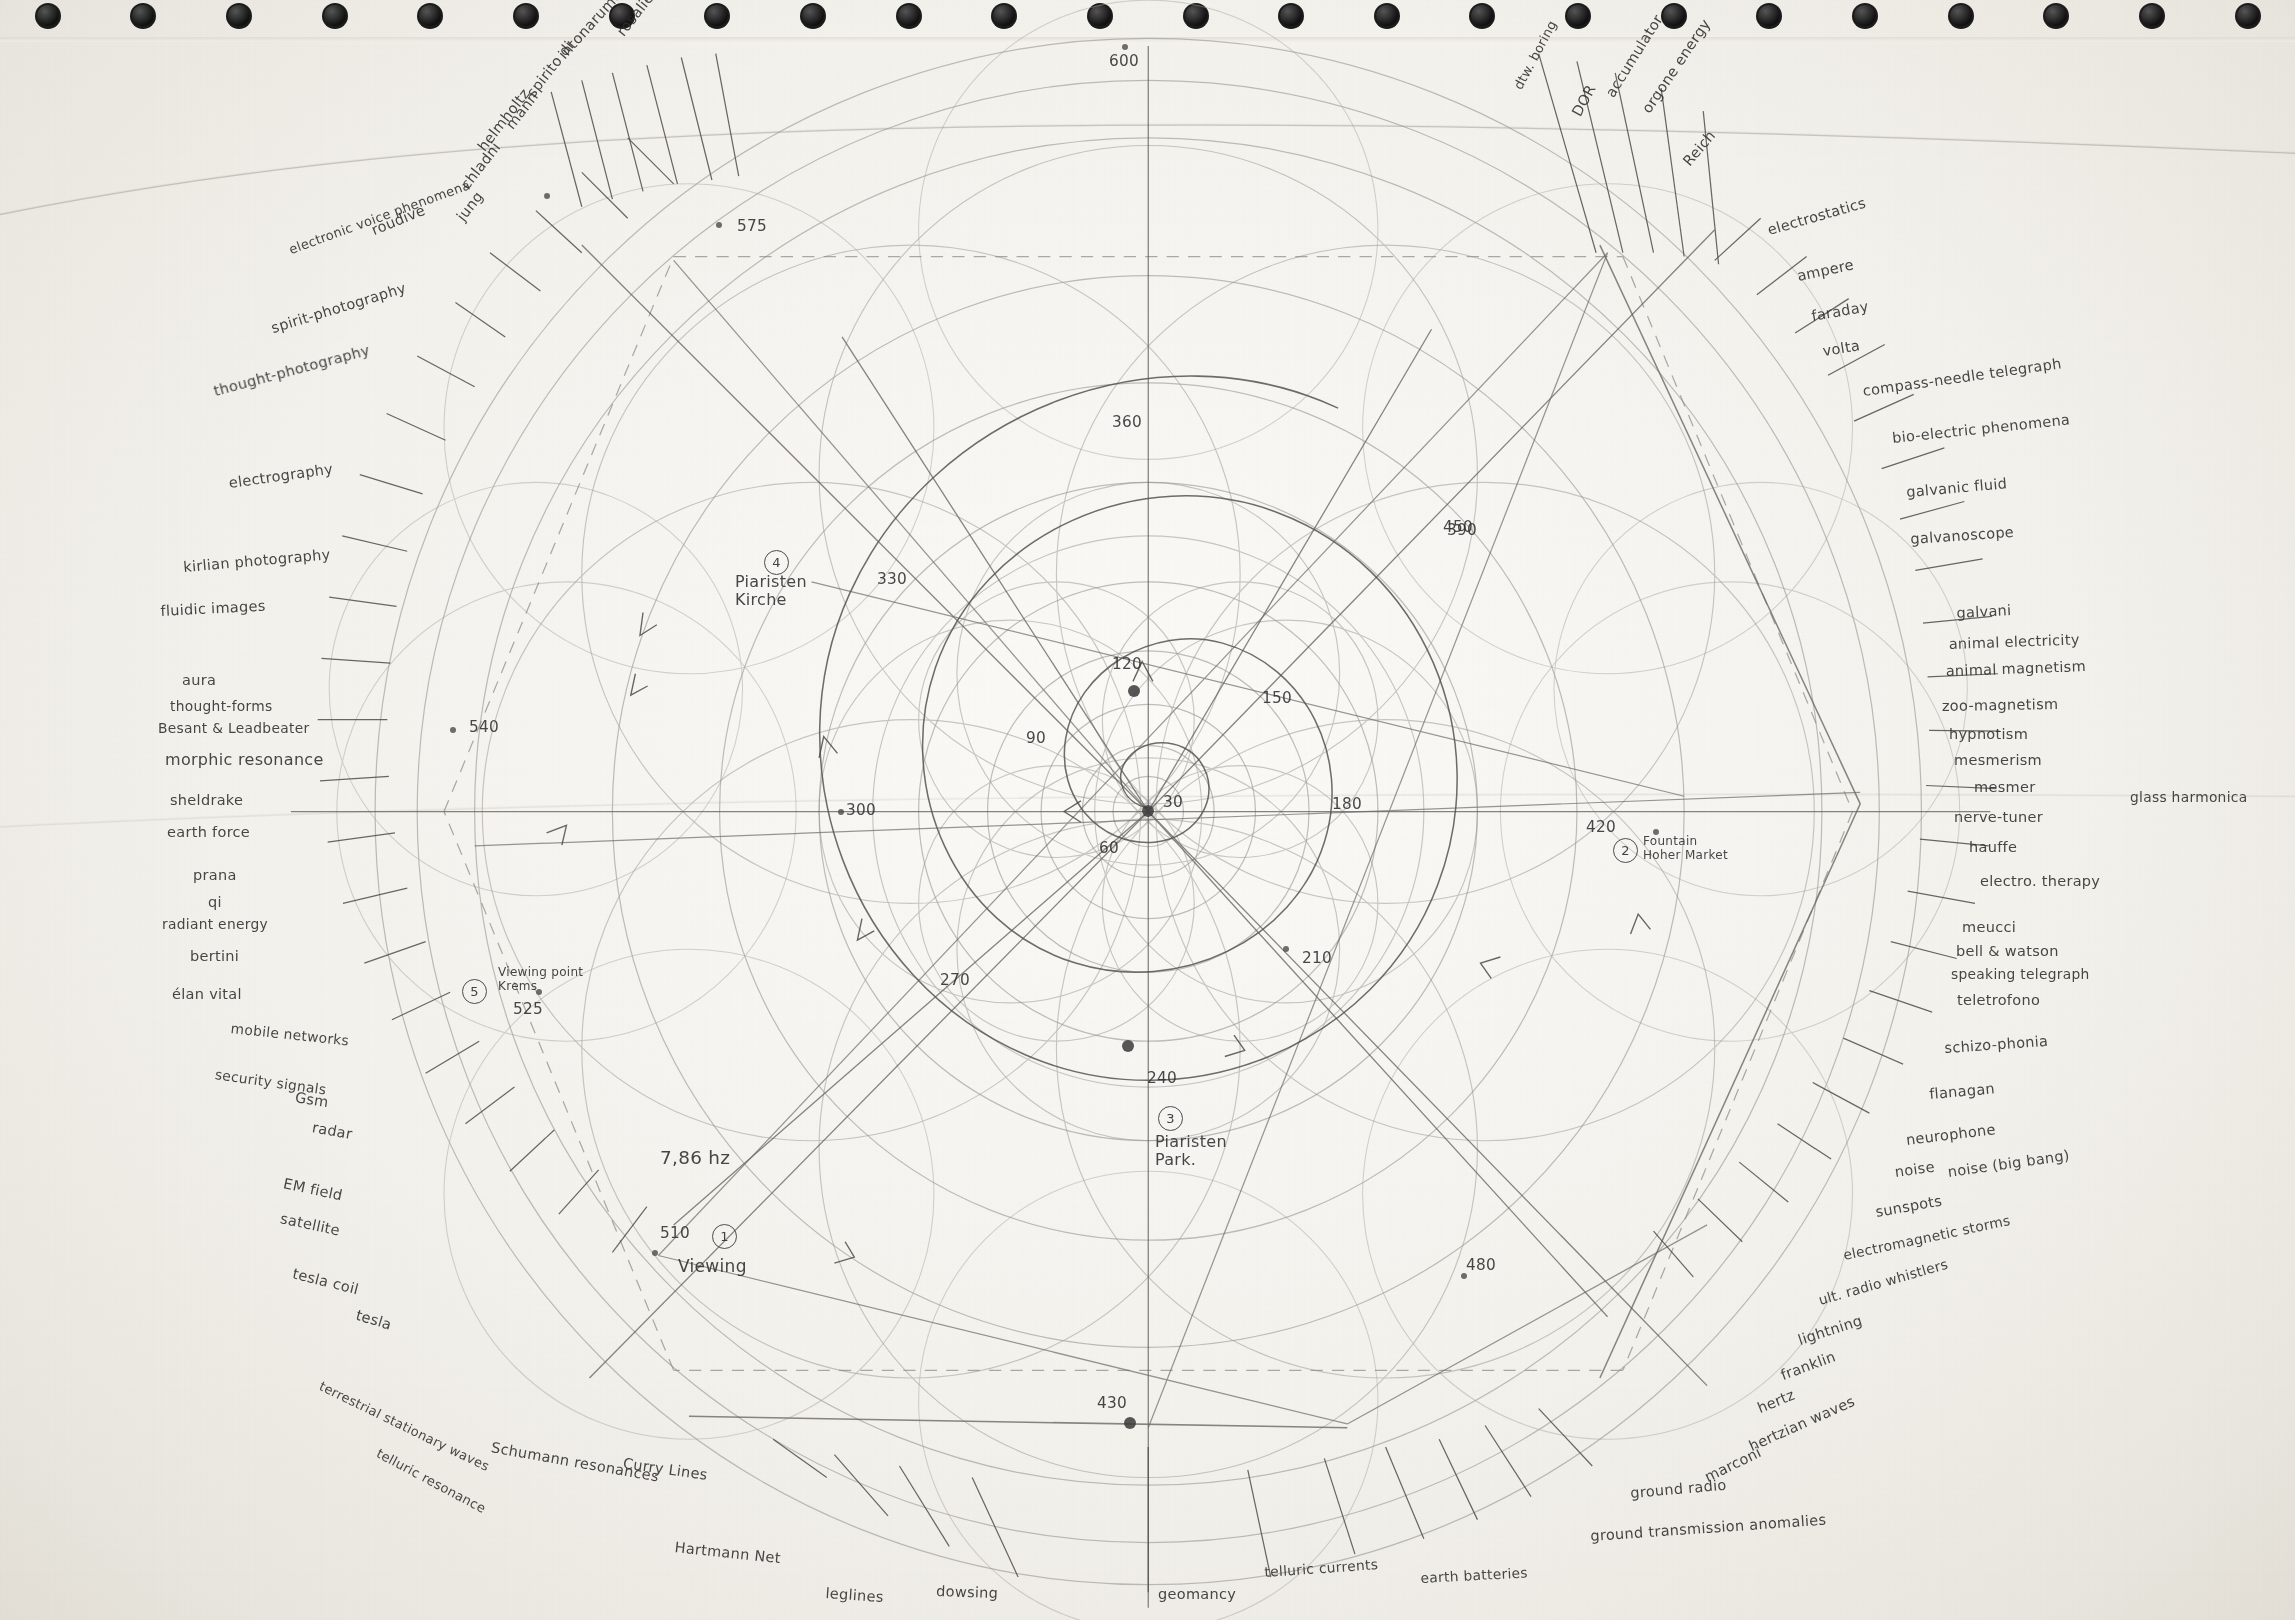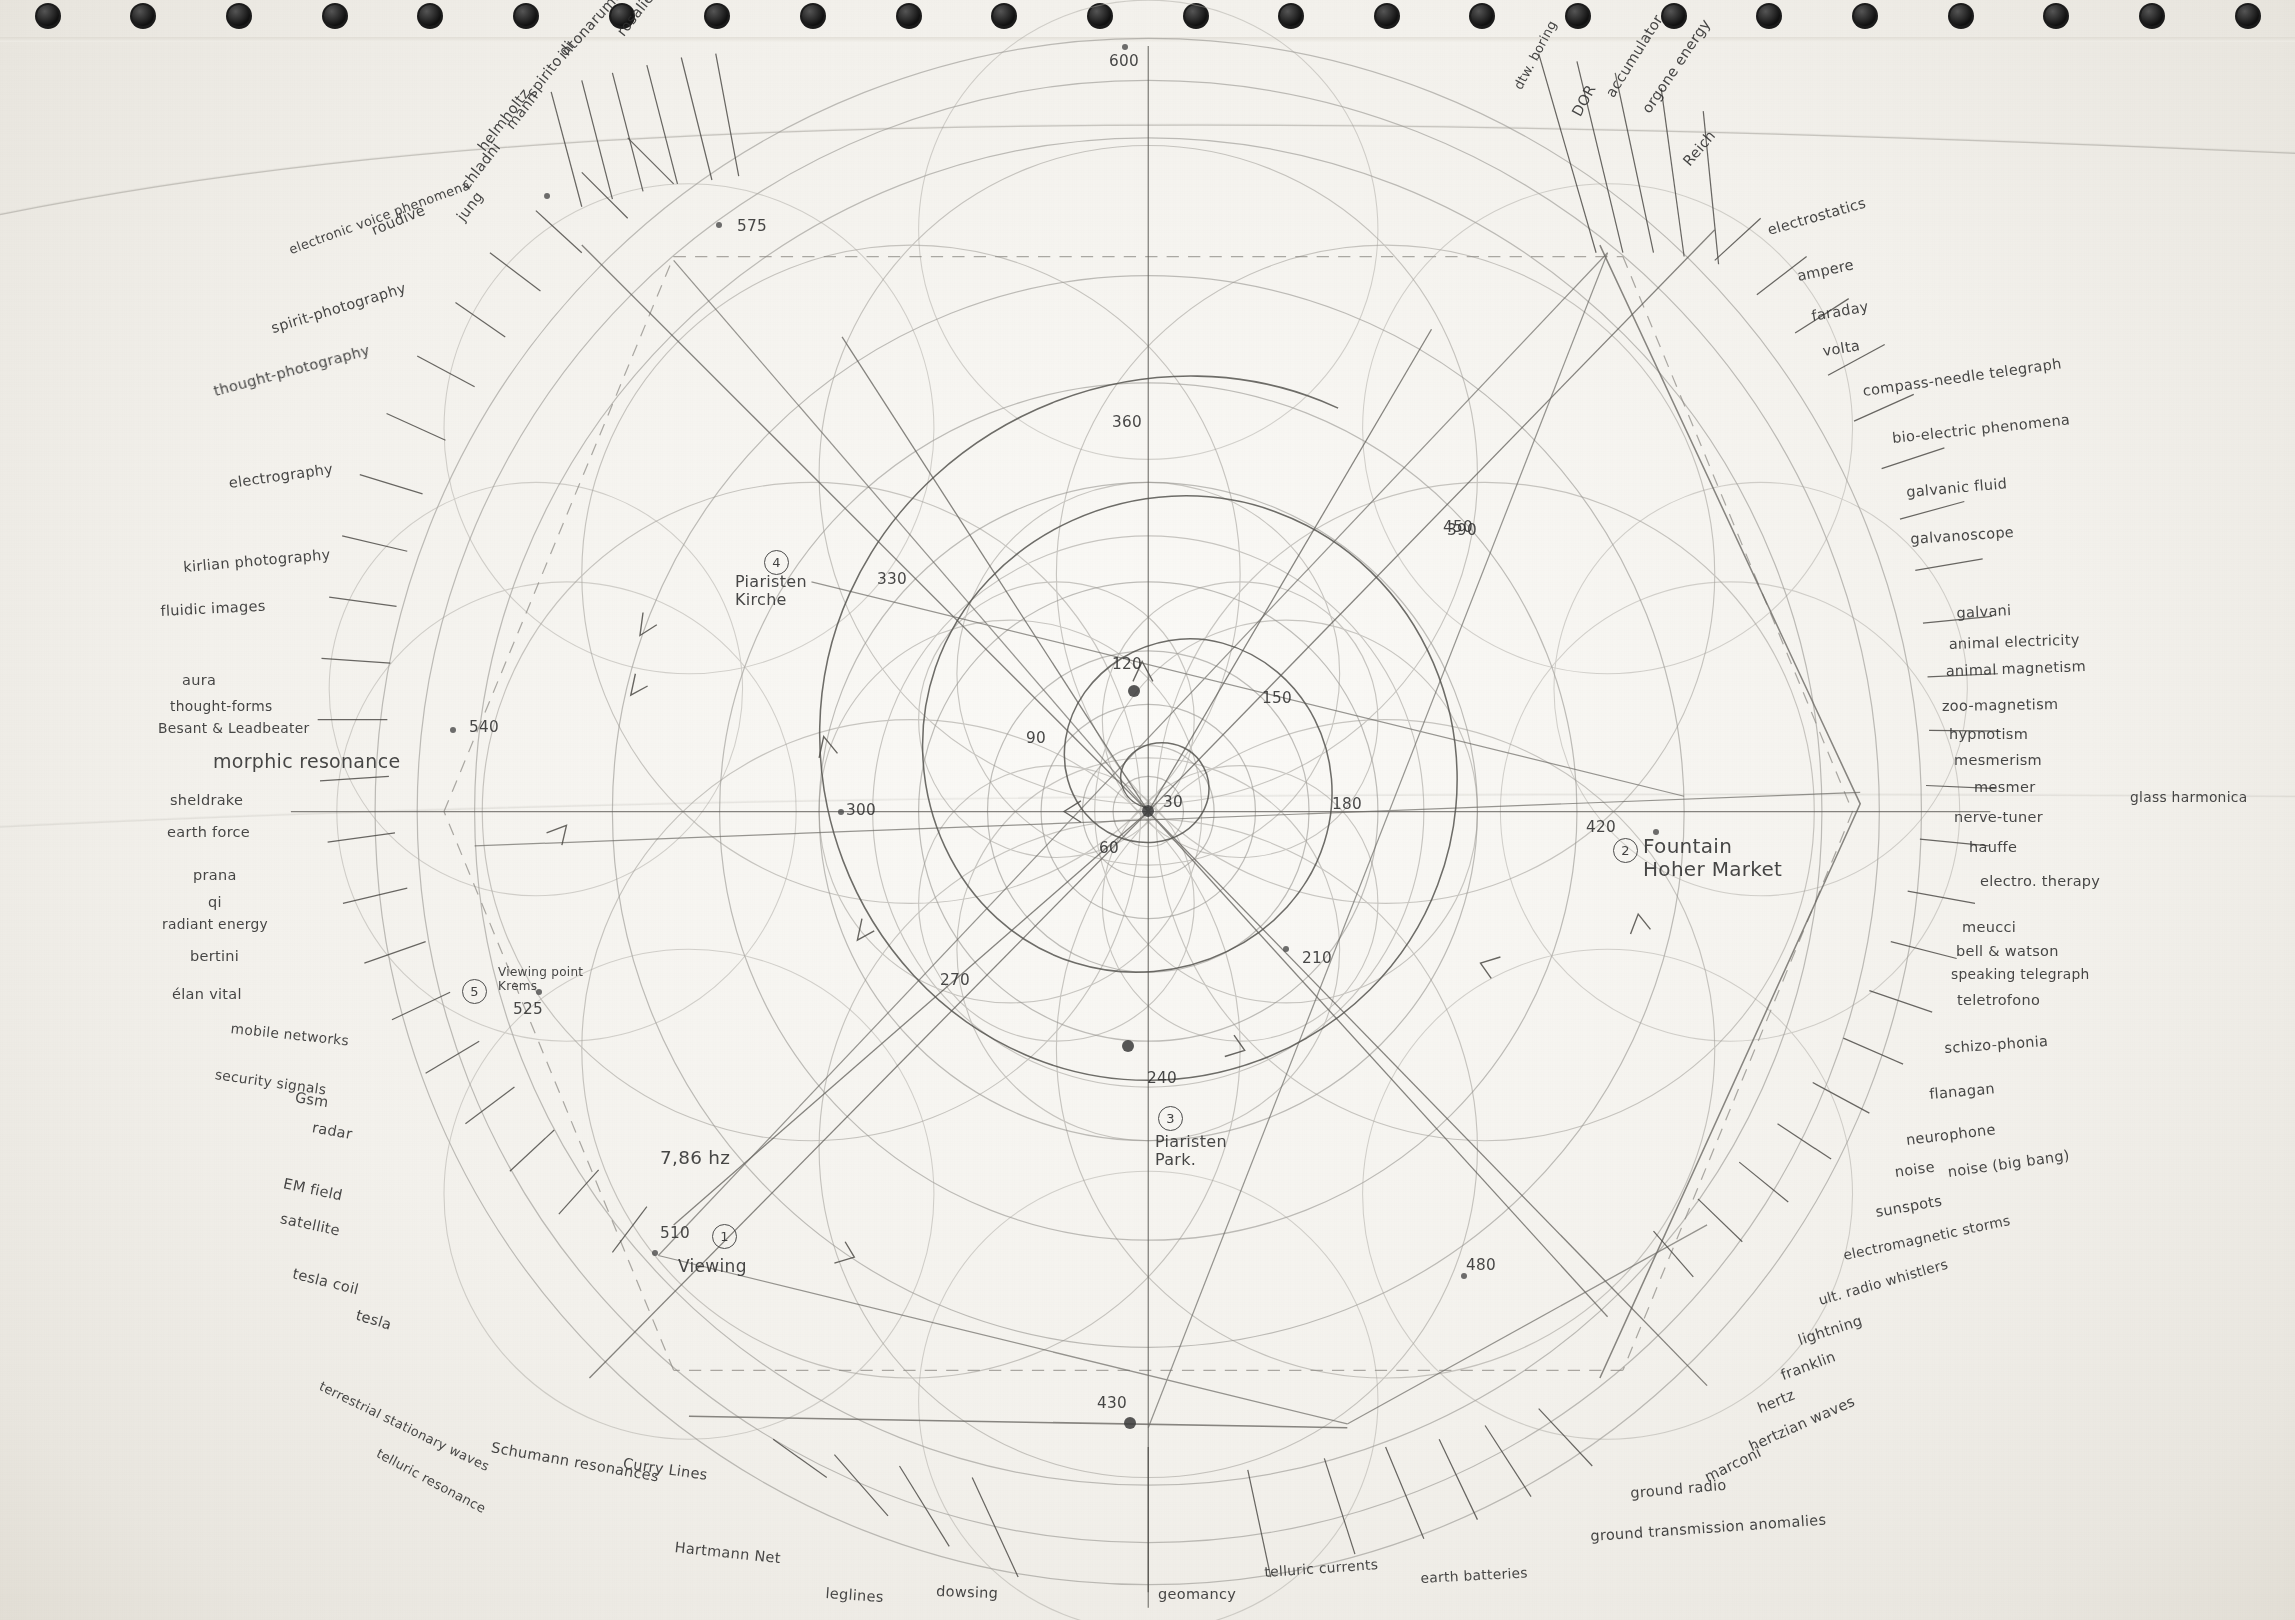--- a/index.html
+++ b/index.html
@@ -320,21 +320,21 @@
 <div class="dotsm" style="left:544px;top:193px;"></div>
 <div class="dotsm" style="left:536px;top:989px;"></div>
 
 <div class="circnum" style="left:712px;top:1224px;">1</div>
 <div class="circnum" style="left:1613px;top:838px;">2</div>
 <div class="circnum" style="left:1158px;top:1106px;">3</div>
 <div class="circnum" style="left:764px;top:550px;">4</div>
 <div class="circnum" style="left:462px;top:979px;">5</div>
 
 <div class="lbl" style="left:678px;top:1256px;font-size:17px;">Viewing</div>
-<div class="lbl two" style="left:1643px;top:835px;font-size:20px;">Fountain
+<div class="lbl two" style="left:1643px;top:835px;font-size:12px;">Fountain
 Hoher Market</div>
 <div class="lbl two" style="left:1155px;top:1133px;font-size:16px;">Piaristen
 Park.</div>
 <div class="lbl two" style="left:735px;top:573px;font-size:16px;">Piaristen
 Kirche</div>
 <div class="lbl two" style="left:498px;top:966px;font-size:12px;">Viewing point
 Krems</div>
 
 <div class="lbl num" style="left:1109px;top:52px;">600</div>
 <div class="lbl num" style="left:737px;top:217px;">575</div>
@@ -373,21 +373,21 @@
 <div class="lbl" style="left:375px;top:222px;transform:rotate(-22deg);transform-origin:left bottom;">roudive</div>
 <div class="lbl" style="left:292px;top:242px;transform:rotate(-20deg);transform-origin:left bottom;font-size:13px;">electronic voice phenomena</div>
 <div class="lbl" style="left:274px;top:320px;transform:rotate(-17deg);transform-origin:left bottom;">spirit-photography</div>
 <div class="lbl" style="left:216px;top:383px;transform:rotate(-15deg);transform-origin:left bottom;">thought-photography</div>
 <div class="lbl" style="left:230px;top:475px;transform:rotate(-8deg);transform-origin:left bottom;">electrography</div>
 <div class="lbl" style="left:184px;top:559px;transform:rotate(-5deg);transform-origin:left bottom;">kirlian photography</div>
 <div class="lbl" style="left:161px;top:603px;transform:rotate(-3deg);transform-origin:left bottom;">fluidic images</div>
 <div class="lbl" style="left:182px;top:672px;">aura</div>
 <div class="lbl" style="left:170px;top:698px;font-size:13.8px;">thought-forms</div>
 <div class="lbl" style="left:158px;top:720px;font-size:13.8px;">Besant &amp; Leadbeater</div>
-<div class="lbl" style="left:165px;top:750px;font-size:19px;margin-left:48px;">morphic resonance</div>
+<div class="lbl" style="left:165px;top:750px;font-size:16px;">morphic resonance</div>
 <div class="lbl" style="left:170px;top:792px;">sheldrake</div>
 <div class="lbl" style="left:167px;top:824px;">earth force</div>
 <div class="lbl" style="left:193px;top:867px;">prana</div>
 <div class="lbl" style="left:208px;top:894px;">qi</div>
 <div class="lbl" style="left:162px;top:916px;font-size:13.8px;">radiant energy</div>
 <div class="lbl" style="left:190px;top:948px;">bertini</div>
 <div class="lbl" style="left:172px;top:986px;">élan vital</div>
 <div class="lbl" style="left:230px;top:1020px;transform:rotate(6deg);transform-origin:left bottom;font-size:13.8px;">mobile networks</div>
 <div class="lbl" style="left:214px;top:1066px;transform:rotate(8deg);transform-origin:left bottom;font-size:13.8px;">security signals</div>
 <div class="lbl" style="left:294px;top:1089px;transform:rotate(9deg);transform-origin:left bottom;">Gsm</div>

